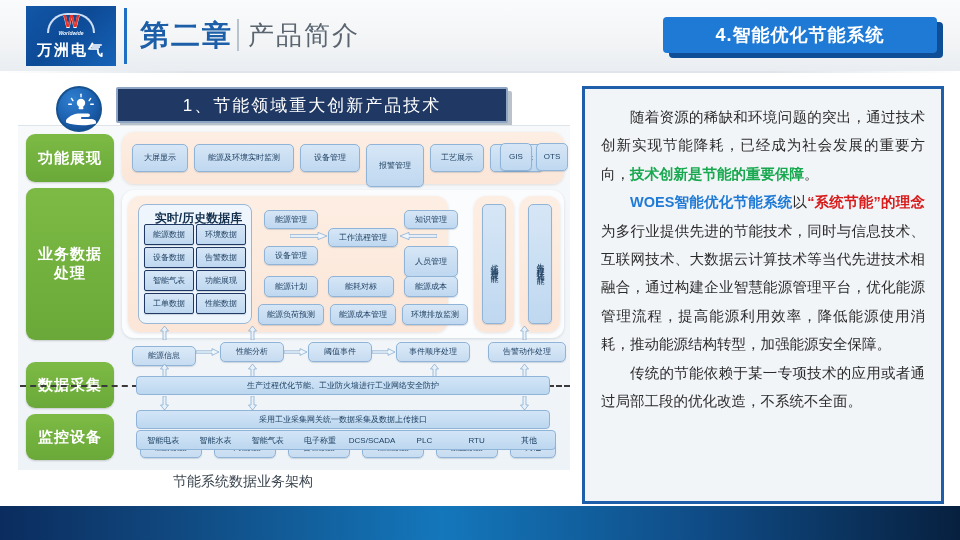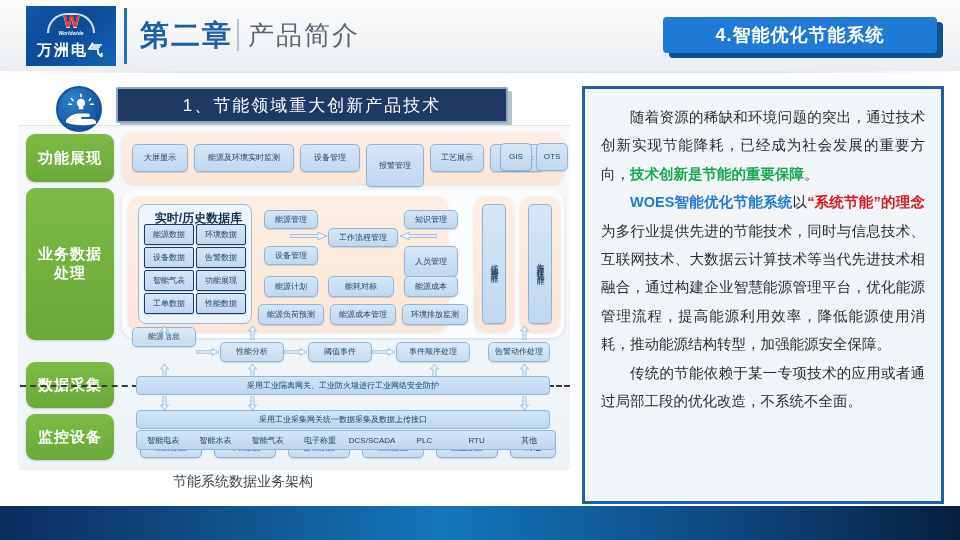--- a/index.html
+++ b/index.html
@@ -324,25 +324,25 @@
     <div class="bbox" style="left:240px; top:178px; width:66px; height:21px;">能源负荷预测</div>
     <div class="bbox" style="left:312px; top:178px; width:66px; height:21px;">能源成本管理</div>
     <div class="bbox" style="left:384px; top:178px; width:66px; height:21px;">环境排放监测</div>
 
     <div class="peach-group" style="left:456px; top:70px; width:40px; height:136px;"></div>
     <div class="bbox vtext" style="left:464px; top:78px; width:24px; height:120px;">优化调度节能</div>
 
     <div class="peach-group" style="left:502px; top:70px; width:40px; height:136px;"></div>
     <div class="bbox vtext" style="left:510px; top:78px; width:24px; height:120px;">生产过程优化节能</div>
 
-    <div class="bbox plain" style="left:114px; top:201px; width:64px; height:20px;">能源信息</div>
+    <div class="bbox plain" style="left:114px; top:220px; width:64px; height:20px;">能源信息</div>
     <div class="bbox plain" style="left:202px; top:216px; width:64px; height:20px;">性能分析</div>
     <div class="bbox plain" style="left:290px; top:216px; width:64px; height:20px;">阈值事件</div>
     <div class="bbox plain" style="left:378px; top:216px; width:74px; height:20px;">事件顺序处理</div>
-    <div class="bbox plain" style="left:470px; top:216px; width:62px; height:20px;">告警动作处理</div>
+    <div class="bbox plain" style="left:470px; top:216px; width:78px; height:20px;">告警动作处理</div>
 
     <svg class="arrow-h" style="left:178px; top:222px; width:24px;" viewBox="0 0 24 8">
       <path d="M0 2.8 L16 2.8 L16 0.6 L23 4 L16 7.4 L16 5.2 L0 5.2 Z" fill="#eef5fc" stroke="#7ea6cd" stroke-width="0.7"></path>
     </svg>
     <svg class="arrow-h" style="left:266px; top:222px; width:24px;" viewBox="0 0 24 8">
       <path d="M0 2.8 L16 2.8 L16 0.6 L23 4 L16 7.4 L16 5.2 L0 5.2 Z" fill="#eef5fc" stroke="#7ea6cd" stroke-width="0.7"></path>
     </svg>
     <svg class="arrow-h" style="left:354px; top:222px; width:24px;" viewBox="0 0 24 8">
       <path d="M0 2.8 L16 2.8 L16 0.6 L23 4 L16 7.4 L16 5.2 L0 5.2 Z" fill="#eef5fc" stroke="#7ea6cd" stroke-width="0.7"></path>
     </svg>
@@ -366,21 +366,21 @@
     <svg class="arrow-up" style="left:412px; top:238px;" viewBox="0 0 9 14">
       <path d="M4.5 0 L8.5 5 L6 5 L6 14 L3 14 L3 5 L0.5 5 Z" fill="#e8f1fa" stroke="#7ea6cd" stroke-width="0.7"></path>
     </svg>
     <svg class="arrow-up" style="left:502px; top:238px;" viewBox="0 0 9 14">
       <path d="M4.5 0 L8.5 5 L6 5 L6 14 L3 14 L3 5 L0.5 5 Z" fill="#e8f1fa" stroke="#7ea6cd" stroke-width="0.7"></path>
     </svg>
 
     <div class="dashed-line" style="left:2px; top:259px; width:118px;"></div>
     <div class="dashed-line" style="left:530px; top:259px; width:22px;"></div>
 
-    <div class="band" style="left:118px; top:250px; width:414px; height:19px;">采用工业隔离网关、工业防火墙进行工业网络安全防护</div>
+    <div class="band" style="left:118px; top:250px; width:414px; height:19px;">生产过程优化节能、工业防火墙进行工业网络安全防护</div>
 
     <svg class="arrow-up" style="left:142px; top:270px;" viewBox="0 0 9 14">
       <path d="M4.5 14 L8.5 9 L6 9 L6 0 L3 0 L3 9 L0.5 9 Z" fill="#e8f1fa" stroke="#7ea6cd" stroke-width="0.7"></path>
     </svg>
     <svg class="arrow-up" style="left:230px; top:270px;" viewBox="0 0 9 14">
       <path d="M4.5 14 L8.5 9 L6 9 L6 0 L3 0 L3 9 L0.5 9 Z" fill="#e8f1fa" stroke="#7ea6cd" stroke-width="0.7"></path>
     </svg>
     <svg class="arrow-up" style="left:502px; top:270px;" viewBox="0 0 9 14">
       <path d="M4.5 14 L8.5 9 L6 9 L6 0 L3 0 L3 9 L0.5 9 Z" fill="#e8f1fa" stroke="#7ea6cd" stroke-width="0.7"></path>
     </svg>

